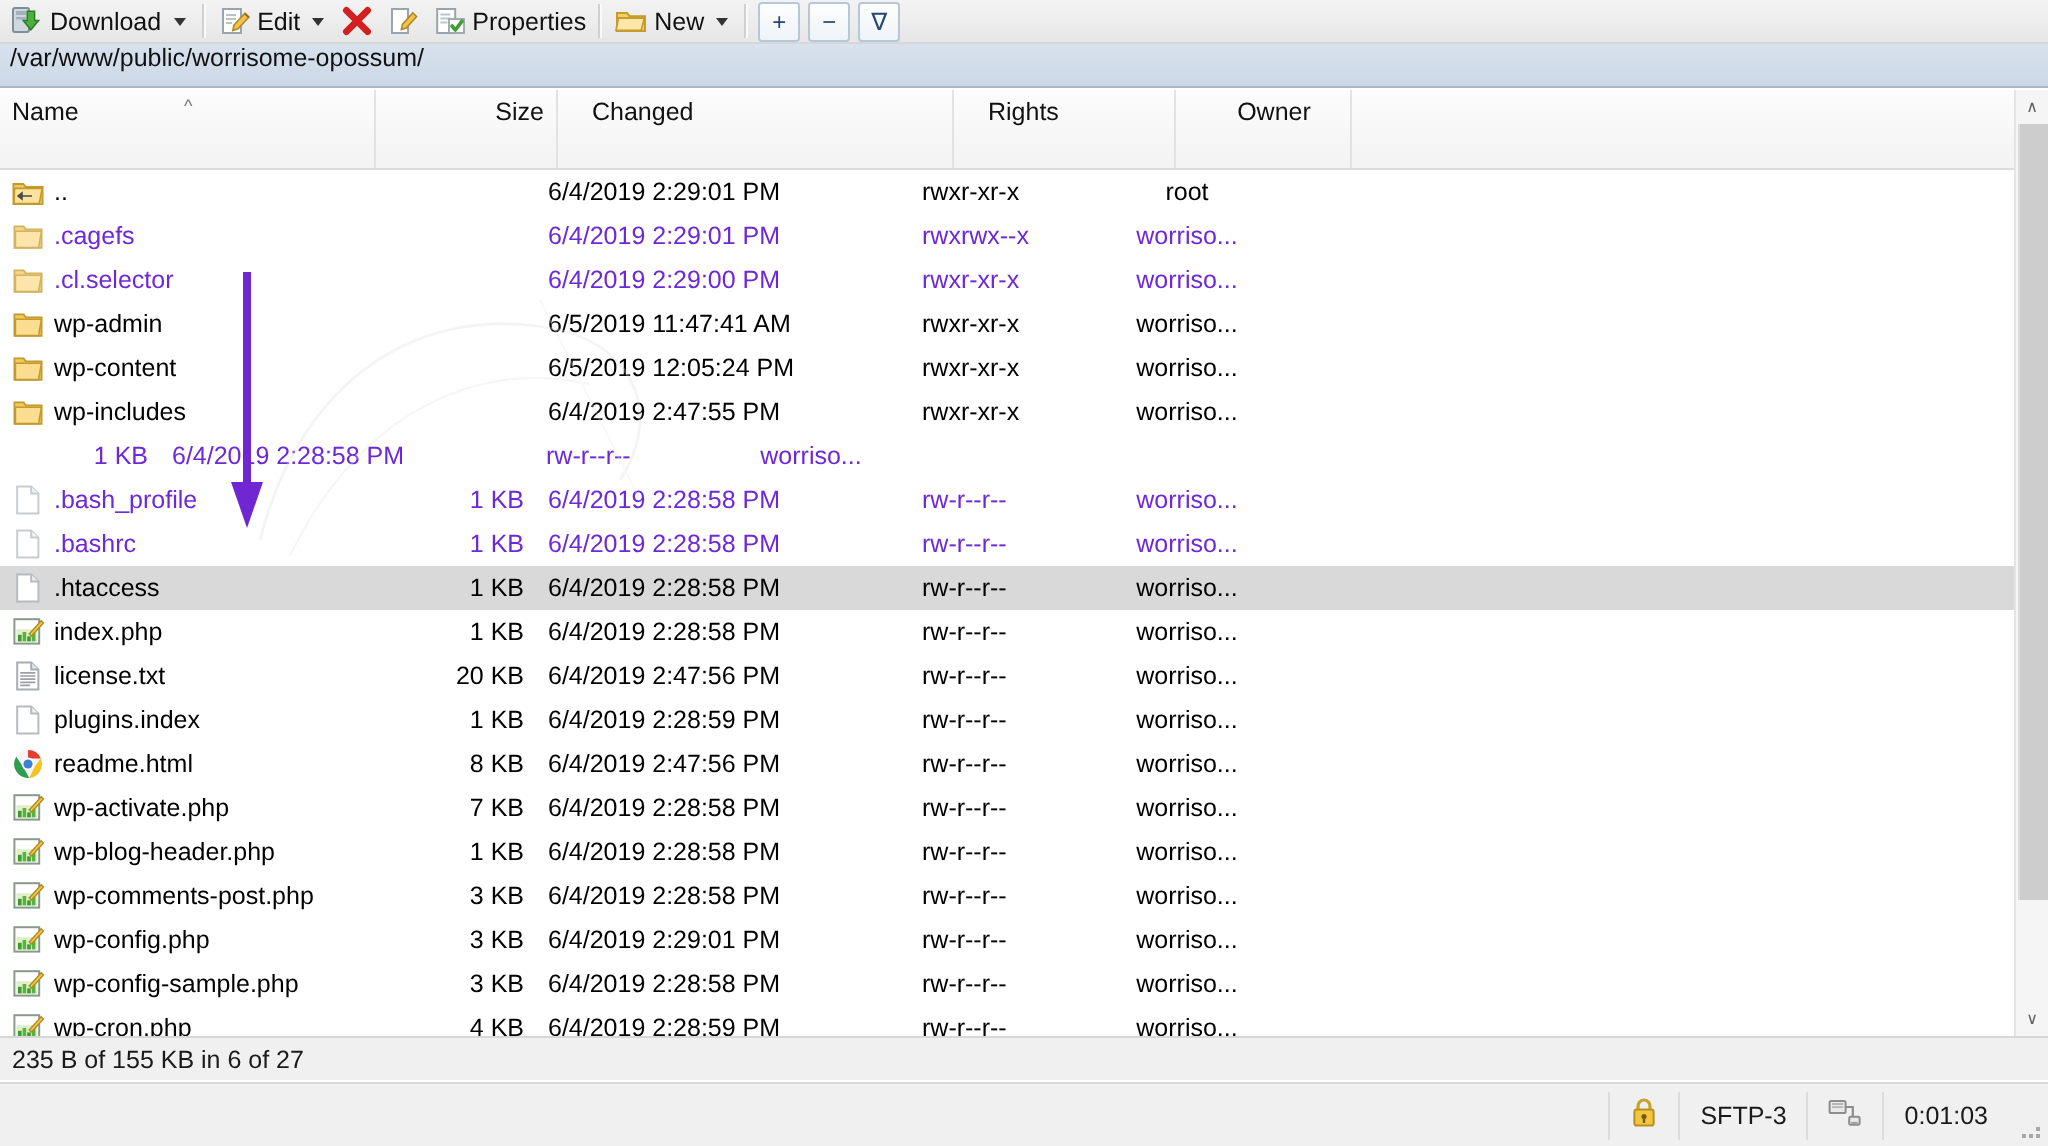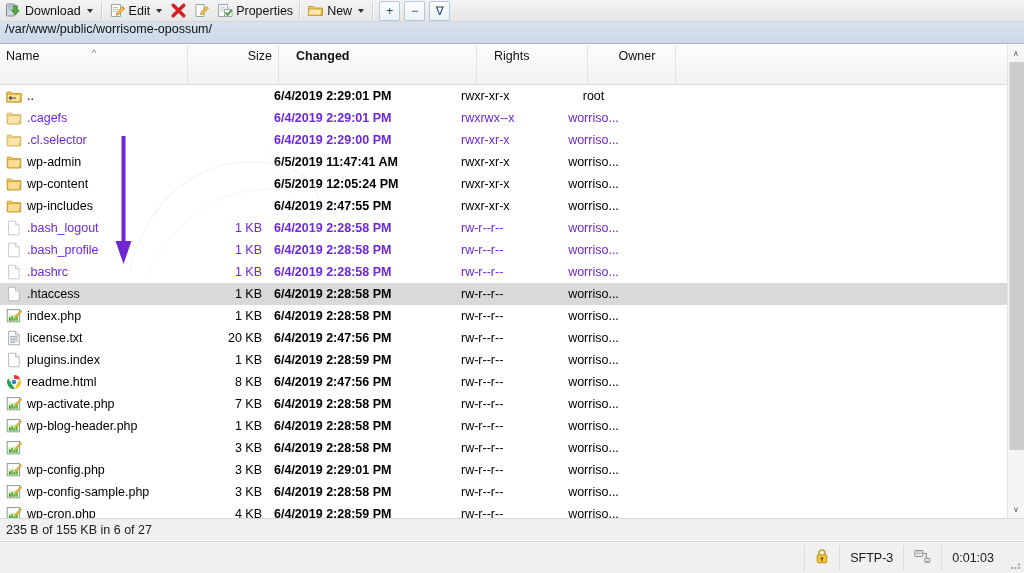--- a/index.html
+++ b/index.html
@@ -108,21 +108,21 @@
   .sortmark {
     position: absolute;
     left: 92px; top: 3px;
     font-size: 9px;
     color: #777;
   }
 
   
   .w-name   { width: 188px; }
   .w-size   { width: 80px; }
-  .w-changed{ width: 187px; font-weight: bold; }
+  .w-changed{ width: 187px; }
   .w-rights { width: 100px; }
   .w-owner  { width: 77px; text-align: center; }
   .w-rest   { flex: 1; border-right: none; }
 
   #rows {
     position: relative;
   }
   .row {
     display: flex;
     height: 22px;
@@ -434,29 +434,20 @@
           </span>
           <span>wp-includes</span>
         </div>
         <div class="cell num w-size"></div>
         <div class="cell w-changed">6/4/2019 2:47:55 PM</div>
         <div class="cell w-rights">rwxr-xr-x</div>
         <div class="cell w-owner">worriso...</div>
         <div class="cell w-rest"></div>
       </div>
       <div class="row dim">
-        <div class="cell namecell w-name">
-          <span style="display: flex;">
-            <svg class="ficon" viewBox="0 0 16 16">
-              <path d="M2.6 1.2 h7 l3.6 3.6 v10 h-10.6z" fill="#ffffff" stroke="#b6bbbf" stroke-width="1"></path>
-              <path d="M9.6 1.2 v3.6 h3.6" fill="#eef0f1" stroke="#b6bbbf" stroke-width="1"></path>
-            </svg>
-          </span>
-          <span>.bash_logout</span>
-        </div>
         <div class="cell num w-size">1 KB</div>
         <div class="cell w-changed">6/4/2019 2:28:58 PM</div>
         <div class="cell w-rights">rw-r--r--</div>
         <div class="cell w-owner">worriso...</div>
         <div class="cell w-rest"></div>
       </div>
       <div class="row dim">
         <div class="cell namecell w-name">
           <span style="display: flex;">
             <svg class="ficon" viewBox="0 0 16 16">
@@ -626,20 +617,21 @@
             <svg class="ficon" viewBox="0 0 16 16">
               <rect x="1.2" y="1.6" width="12.4" height="12.2" fill="#ffffff" stroke="#8a9a8a" stroke-width="1"></rect>
               <rect x="2.2" y="6.6" width="10.4" height="6.3" fill="#dff0c8"></rect>
               <rect x="3.0" y="9.4" width="1.8" height="3.3" fill="#3f9a2f"></rect>
               <rect x="5.3" y="8.0" width="1.8" height="4.7" fill="#57b53f"></rect>
               <rect x="7.6" y="10.2" width="1.8" height="2.5" fill="#3f9a2f"></rect>
               <rect x="9.9" y="7.2" width="1.8" height="5.5" fill="#57b53f"></rect>
               <path d="M8.6 9 L14.6 2.4 l1.2 1.1 L9.7 10z" fill="#f4c64a" stroke="#b08b22" stroke-width="0.7"></path>
             </svg>
           </span>
+          <span>wp-comments-post.php</span>
         </div>
         <div class="cell num w-size">3 KB</div>
         <div class="cell w-changed">6/4/2019 2:28:58 PM</div>
         <div class="cell w-rights">rw-r--r--</div>
         <div class="cell w-owner">worriso...</div>
         <div class="cell w-rest"></div>
       </div>
       <div class="row">
         <div class="cell namecell w-name">
           <span style="display: flex;">

